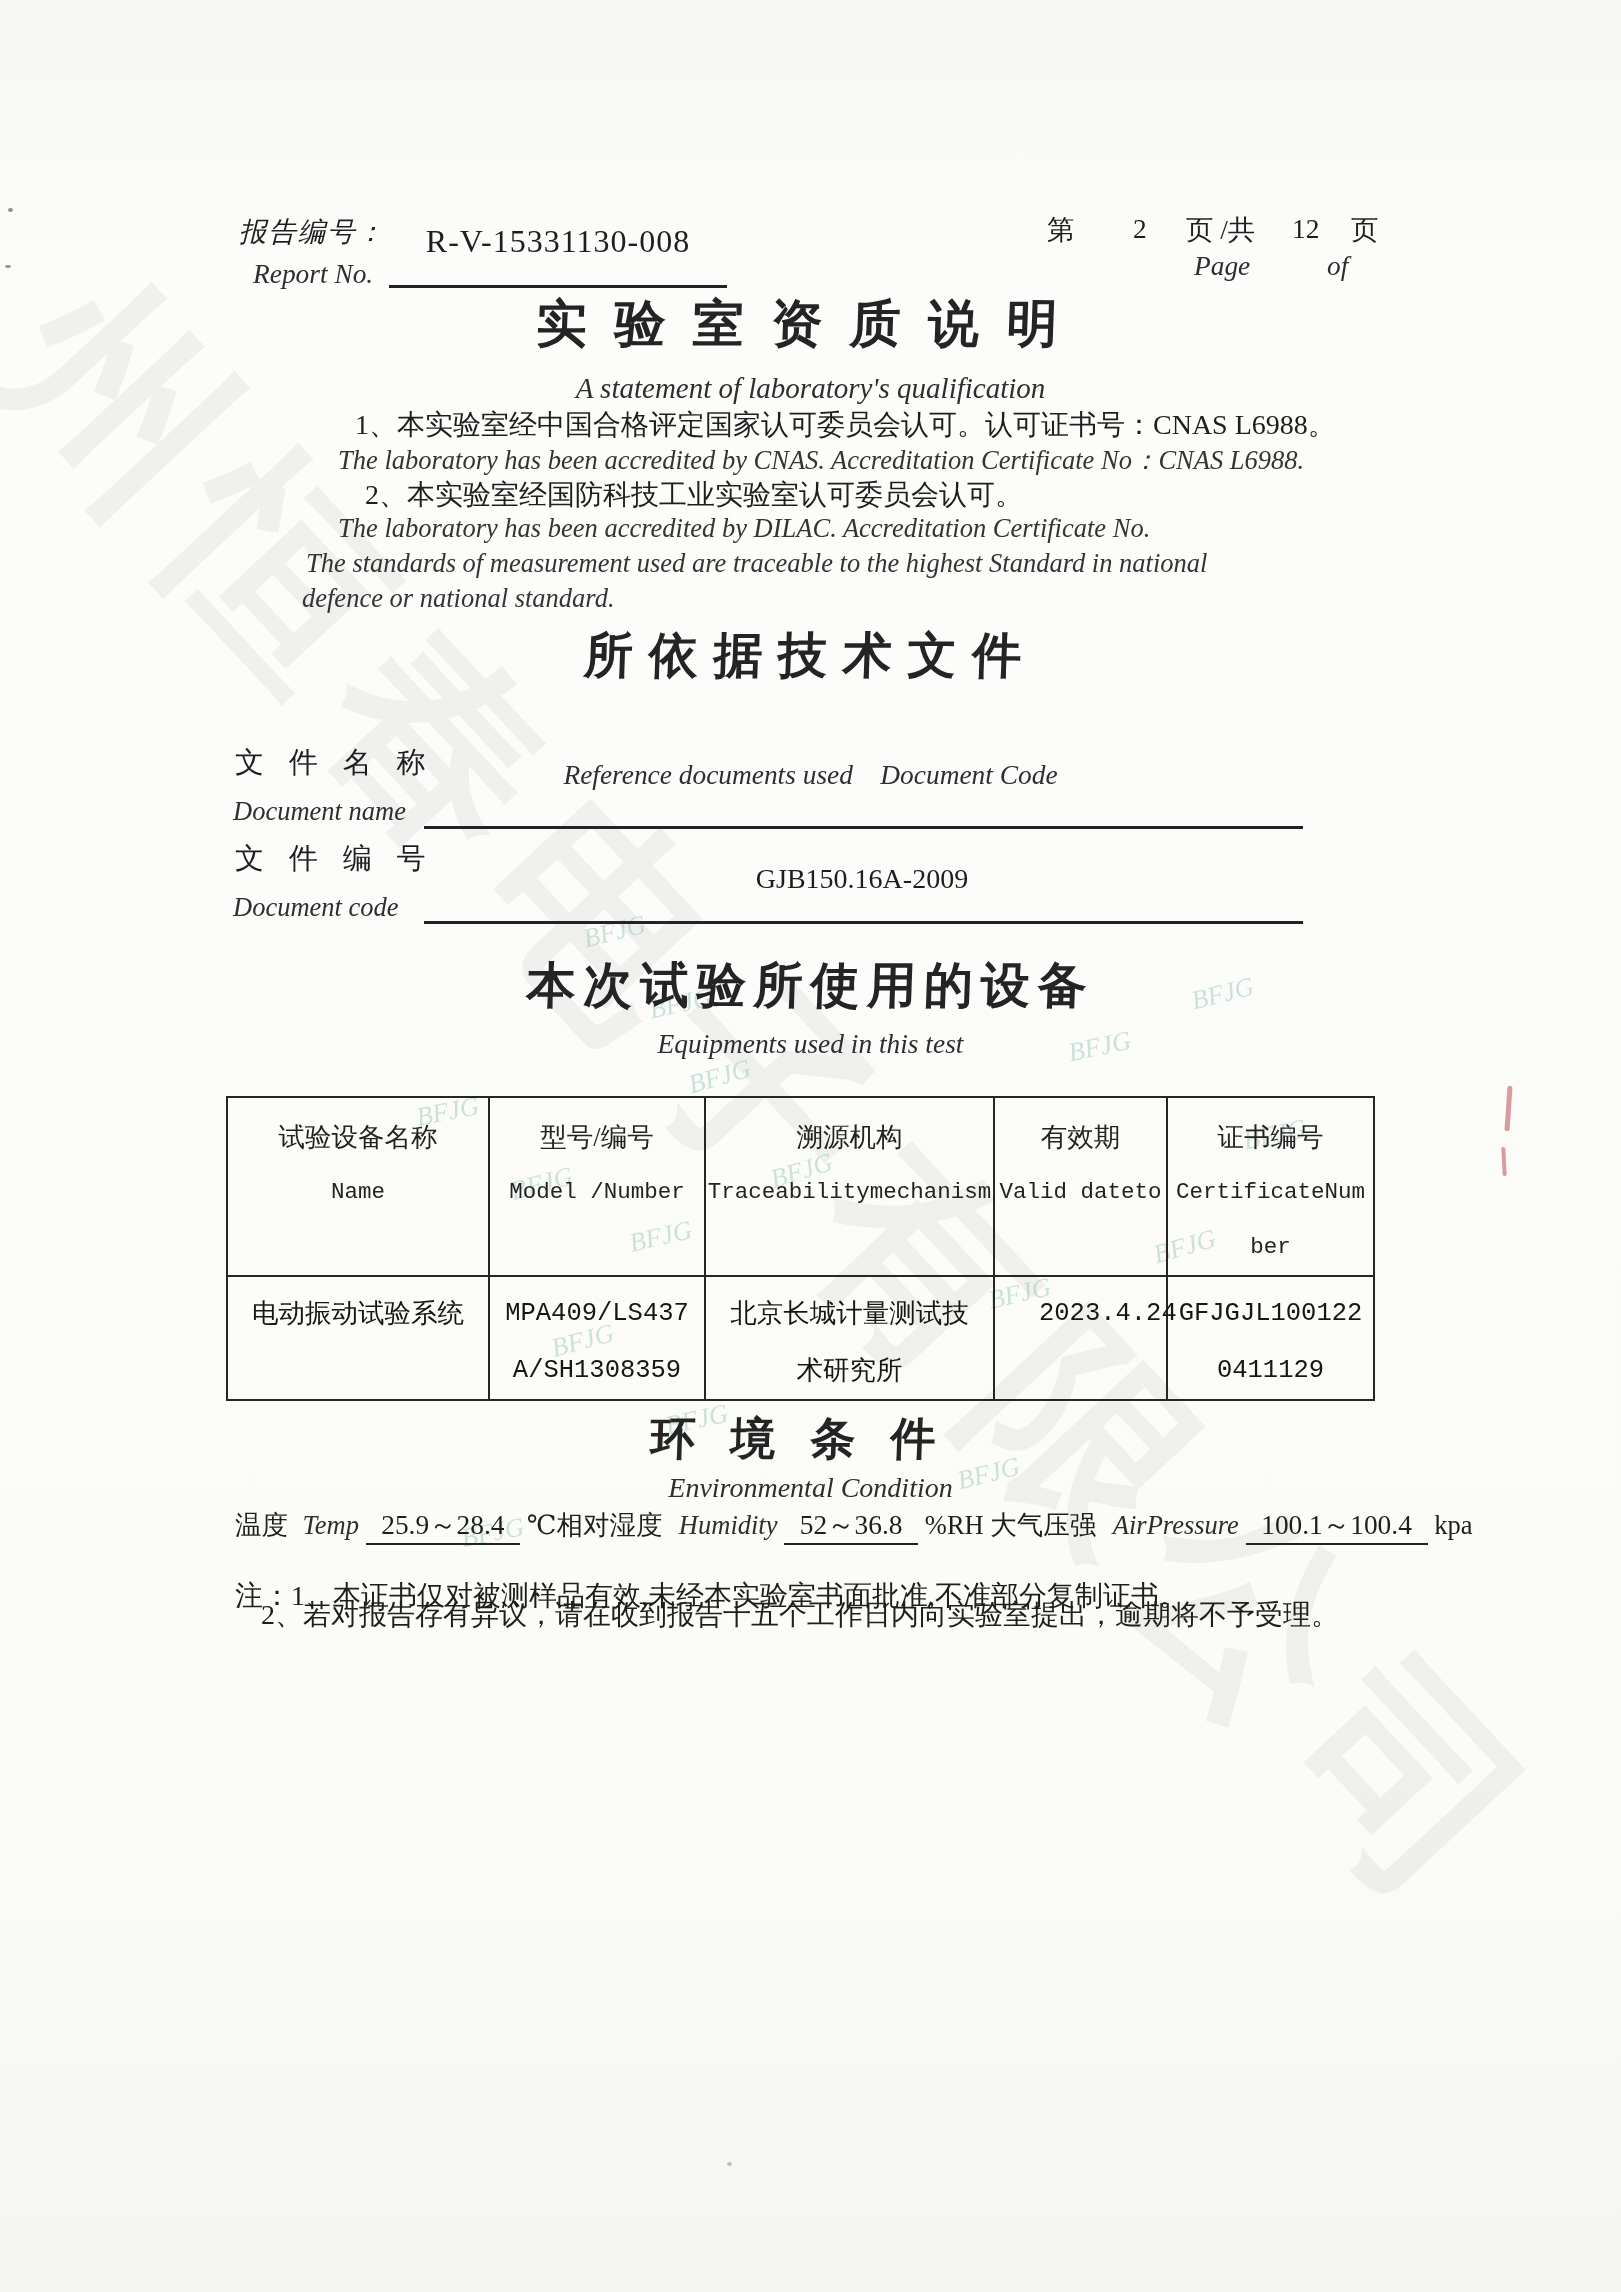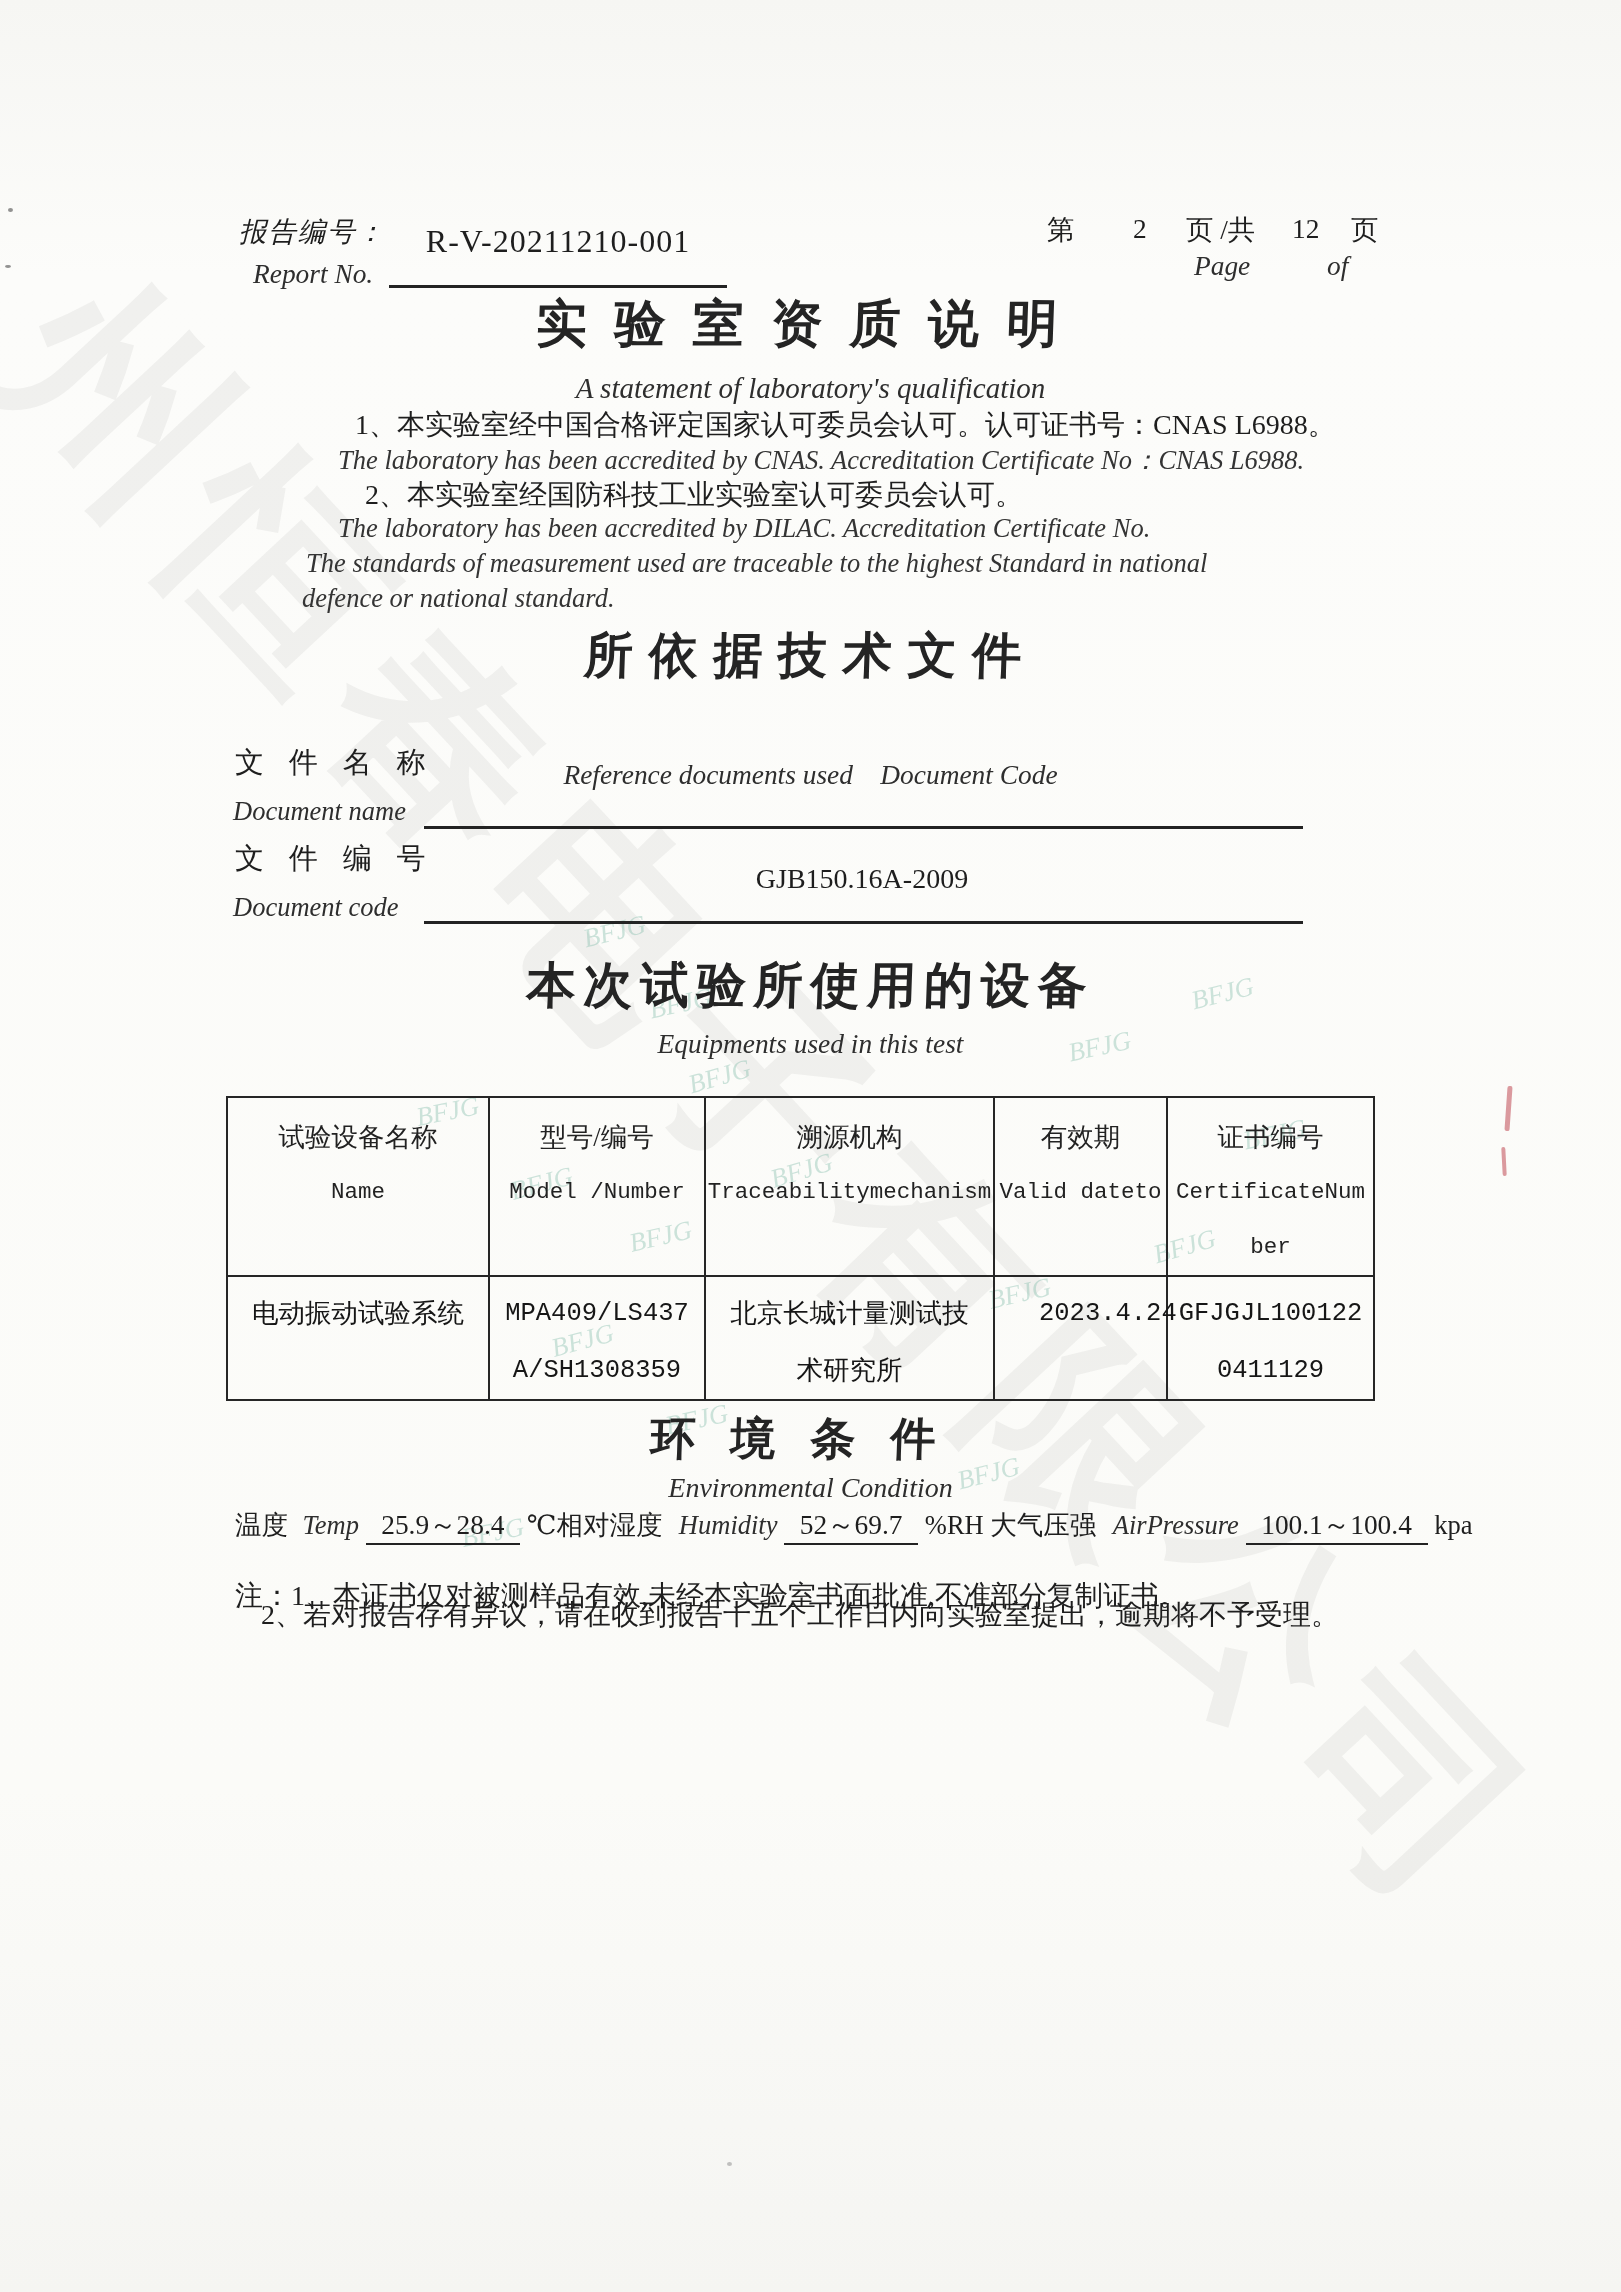--- a/index.html
+++ b/index.html
@@ -102,21 +102,21 @@
     <span class="wm-stamp" style="left:1153px;top:1231px;transform:rotate(-16deg);">BFJG</span>
     <span class="wm-stamp" style="left:988px;top:1278px;transform:rotate(-13deg);">BFJG</span>
     <span class="wm-stamp" style="left:551px;top:1325px;transform:rotate(-15deg);">BFJG</span>
     <span class="wm-stamp" style="left:665px;top:1404px;transform:rotate(-12deg);">BFJG</span>
     <span class="wm-stamp" style="left:957px;top:1458px;transform:rotate(-14deg);">BFJG</span>
     <span class="wm-stamp" style="left:461px;top:1517px;transform:rotate(-11deg);">BFJG</span>
   </div>
 
   <div class="abs cn report-label-cn">报告编号：</div>
   <div class="abs en report-label-en">Report No.</div>
-  <div class="abs cn report-value">R-V-20211210-001</div>
+  <div class="abs cn report-value">R-V-15331130-008</div>
   <div class="rule" style="left:389px;top:285px;width:338px;"></div>
 
   <span class="abs cn pg" style="left:1047px;top:212px;">第</span>
   <span class="abs cn pg" style="left:1133px;top:214px;">2</span>
   <span class="abs cn pg" style="left:1186px;top:212px;">页 /共</span>
   <span class="abs cn pg" style="left:1292px;top:214px;">12</span>
   <span class="abs cn pg" style="left:1351px;top:212px;">页</span>
   <span class="abs en pg-en" style="left:1194px;top:251px;">Page</span>
   <span class="abs en pg-en" style="left:1327px;top:251px;">of</span>
 
@@ -202,21 +202,21 @@
 
   <div class="cx calli" style="top:1409px;font-size:45px;letter-spacing:35px;">环境条件</div>
   <div class="cx en" style="top:1472px;font-size:28px;">Environmental Condition</div>
 
   <div class="abs cn env-line">
     <span class="seg cn">温度</span>
     <span class="seg en" style="margin-left:7.8px;">Temp</span>
     <span class="seg cn env-val">25.9～28.4</span>
     <span class="seg cn">℃相对湿度</span>
     <span class="seg en" style="margin-left:9.8px;">Humidity</span>
-    <span class="seg cn env-val">52～69.7</span>
+    <span class="seg cn env-val">52～36.8</span>
     <span class="seg cn">%RH 大气压强</span>
     <span class="seg en" style="margin-left:9.8px;">AirPressure</span>
     <span class="seg cn env-val">100.1～100.4</span>
     <span class="seg cn">kpa</span>
   </div>
 
   <div class="abs cn note" style="left:235px;top:1577px;">注：1、本证书仅对被测样品有效,未经本实验室书面批准,不准部分复制证书。</div>
   <div class="abs cn note" style="left:261px;top:1596px;">2、若对报告存有异议，请在收到报告十五个工作日内向实验室提出，逾期将不予受理。</div>
 
   <div class="artifact-red" style="left:1506px;top:1086px;width:4.9px;height:45px;transform:rotate(4deg);"></div>

